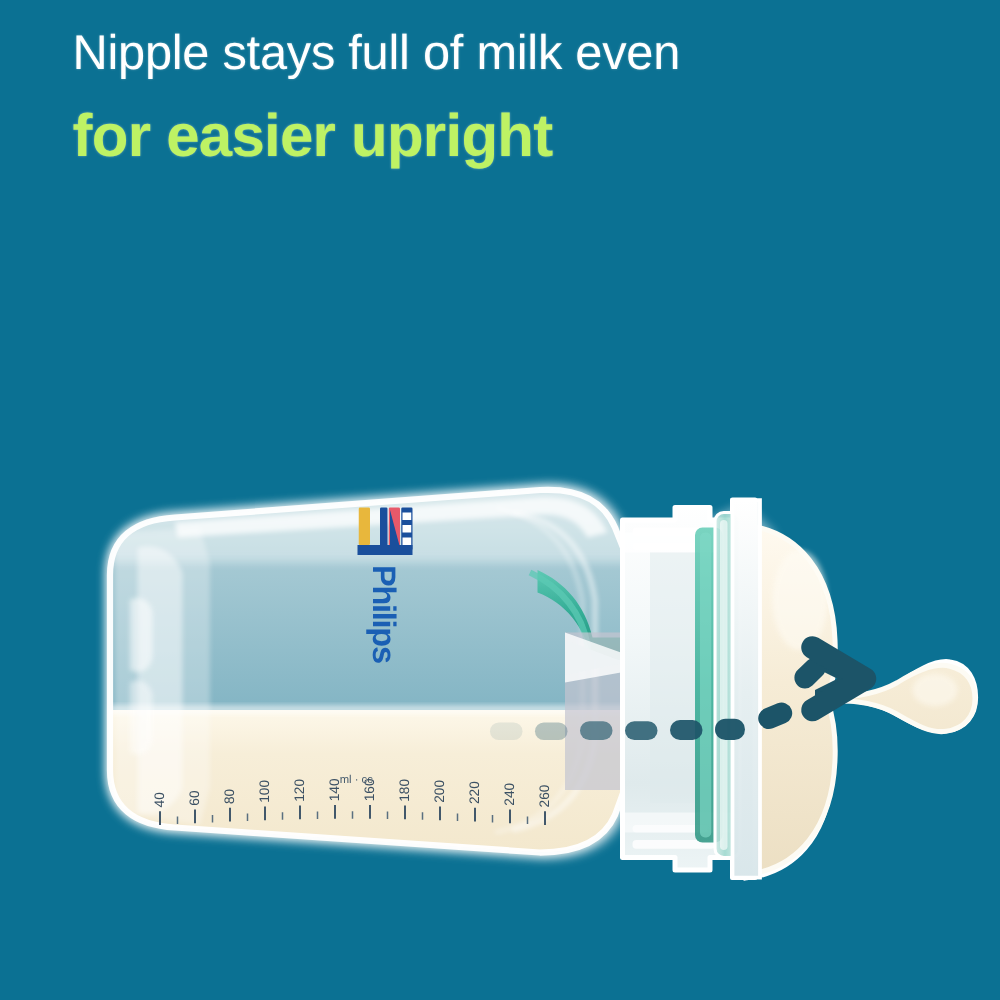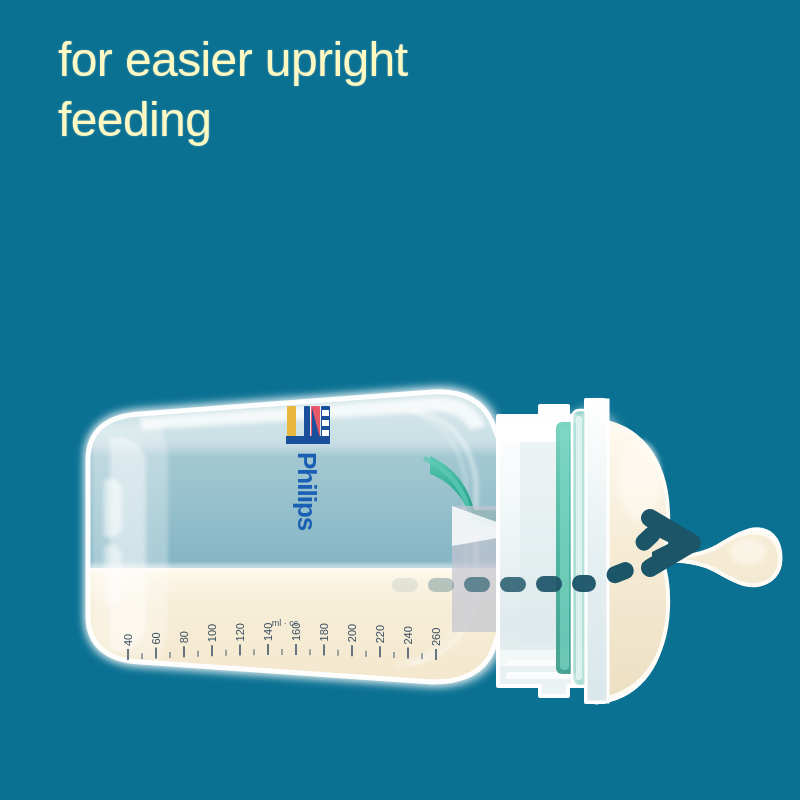--- a/index.html
+++ b/index.html
@@ -19,44 +19,44 @@
   .hl-light {
     color:#ffffff;
     font-size:39px;
     line-height:50px;
     font-weight:400;
     letter-spacing:-0.2px;
     text-shadow:0 0 2px rgba(255,255,255,0.35);
     white-space:nowrap;
   }
   .hl-bold {
-    color:#fef9c3;
+    color:#bef264;
     font-size:48px;
     line-height:60px;
-    font-weight:400;
+    font-weight:700;
     letter-spacing:-0.6px;
     text-shadow:0 0 2px rgba(255,255,255,0.4);
     white-space:nowrap;
   }
   #hl-bold-1 { margin-top:12px; }
 
   
   #stage {
     position:absolute;
     left:0; top:330px;
     width:800px; height:420px;
   }
   #stage svg { display:block; }
 </style>
 </head>
 <body>
 
 <div id="headline">
+  <div class="hl-light">Nipple stays full of milk even</div>
   <div class="hl-bold" id="hl-bold-1">for easier upright</div>
-  <div class="hl-bold">feeding</div>
 </div>
 
 <div id="stage">
 <svg width="800" height="420" viewBox="0 0 800 420" xmlns="http://www.w3.org/2000/svg">
   <defs>
 
     <linearGradient id="gAir" x1="0" y1="0" x2="0" y2="1">
       <stop offset="0" stop-color="#cfe2e6"></stop>
       <stop offset="0.18" stop-color="#a7cad4"></stop>
       <stop offset="0.85" stop-color="#6fa9bb"></stop>

